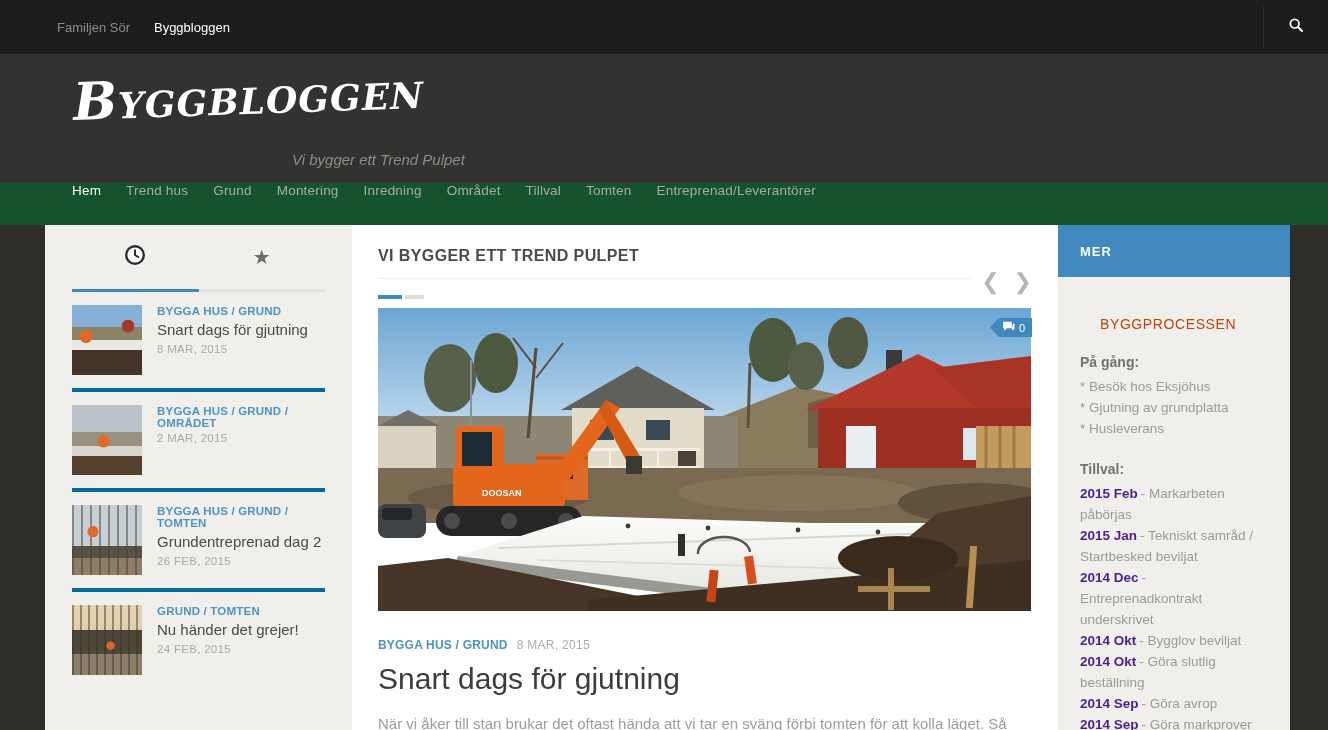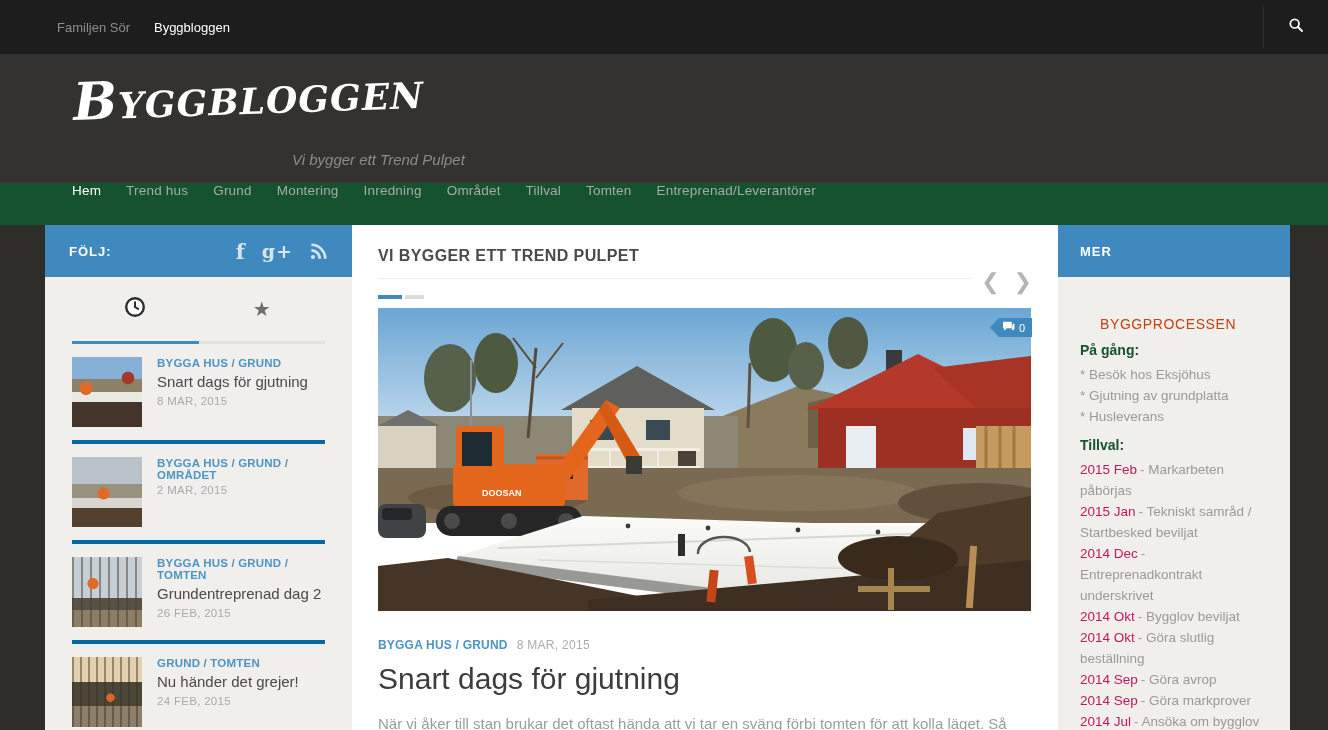--- a/index.html
+++ b/index.html
@@ -74,23 +74,23 @@
   .meta-cats{color:#4d94c6;font-weight:bold;letter-spacing:.2px;}
   .meta-date{color:#ababab;letter-spacing:.3px;}
   .post-title-l{margin:10px 0 0;font-size:30px;font-weight:400;color:#3c3c3c;}
   .post-excerpt{margin-top:13px;font-size:15px;color:#9c9c9c;line-height:1.95;}
 
   
   .sidebar-right{width:232px;flex:none;}
   .sidebar-right .widget-head{padding:0 22px;}
   .sidebar-right .col-body{padding:0 22px;font-size:13.5px;}
   .bp-title{margin-top:39px;font-size:14px;color:#c2410c;letter-spacing:.6px;margin-left:20px;}
-  .bp-sub{margin-top:10px;font-size:14px;font-weight:bold;color:#14532d;}
+  .bp-sub{margin-top:22px;font-size:14px;font-weight:bold;color:#737373;}
   .bp-list{list-style:none;margin:6px 0 0;padding:0;color:#9a9a9a;line-height:21px;}
-  .done-date{font-weight:normal;color:#be185d;}
+  .done-date{font-weight:bold;color:#4c1d95;}
   .done-text{color:#9a9a9a;margin-left:3px;}
 </style>
 </head>
 <body>
 
 <div class="topbar">
   <div class="topbar-links">
 
   <a class="topbar-link">Familjen Sör</a>
       <a class="topbar-link">Byggbloggen</a>
@@ -119,38 +119,20 @@
     <a class="nav-item">Inredning</a>
     <a class="nav-item">Området</a>
     <a class="nav-item">Tillval</a>
     <a class="nav-item">Tomten</a>
     <a class="nav-item">Entreprenad/Leverantörer</a>
   </div>
 
 <div class="content-row">
 
   <div class="col sidebar-left">
-    <div class="widget-head">
-      <span>FÖLJ:</span>
-      <div class="social">
-        <span>
-            <span class="fb-glyph">f</span>
-          </span>
-        <span>
-            <span class="gp-glyph">g+</span>
-          </span>
-        <span>
-          <svg width="19" height="19" viewBox="0 0 24 24">
-              <circle cx="5" cy="19" r="2.6" fill="#d6e5f1"></circle>
-              <path d="M3 10.5a10.5 10.5 0 0 1 10.5 10.5" fill="none" stroke="#d6e5f1" stroke-width="3.4"></path>
-              <path d="M3 3.5a17.5 17.5 0 0 1 17.5 17.5" fill="none" stroke="#d6e5f1" stroke-width="3.4"></path>
-            </svg>
-        </span>
-      </div>
-    </div>
     <div class="col-body">
       <div class="tabs">
         <div class="tab">
           <span>
             <svg width="22" height="22" viewBox="0 0 24 24">
                 <circle cx="12" cy="12" r="9.6" fill="#ffffff" stroke="#2c2c2c" stroke-width="2.6"></circle>
                 <path d="M12 6.8V12l3.4 2.1" fill="none" stroke="#2c2c2c" stroke-width="2.2" stroke-linecap="round"></path>
               </svg>
           </span>
         </div>

